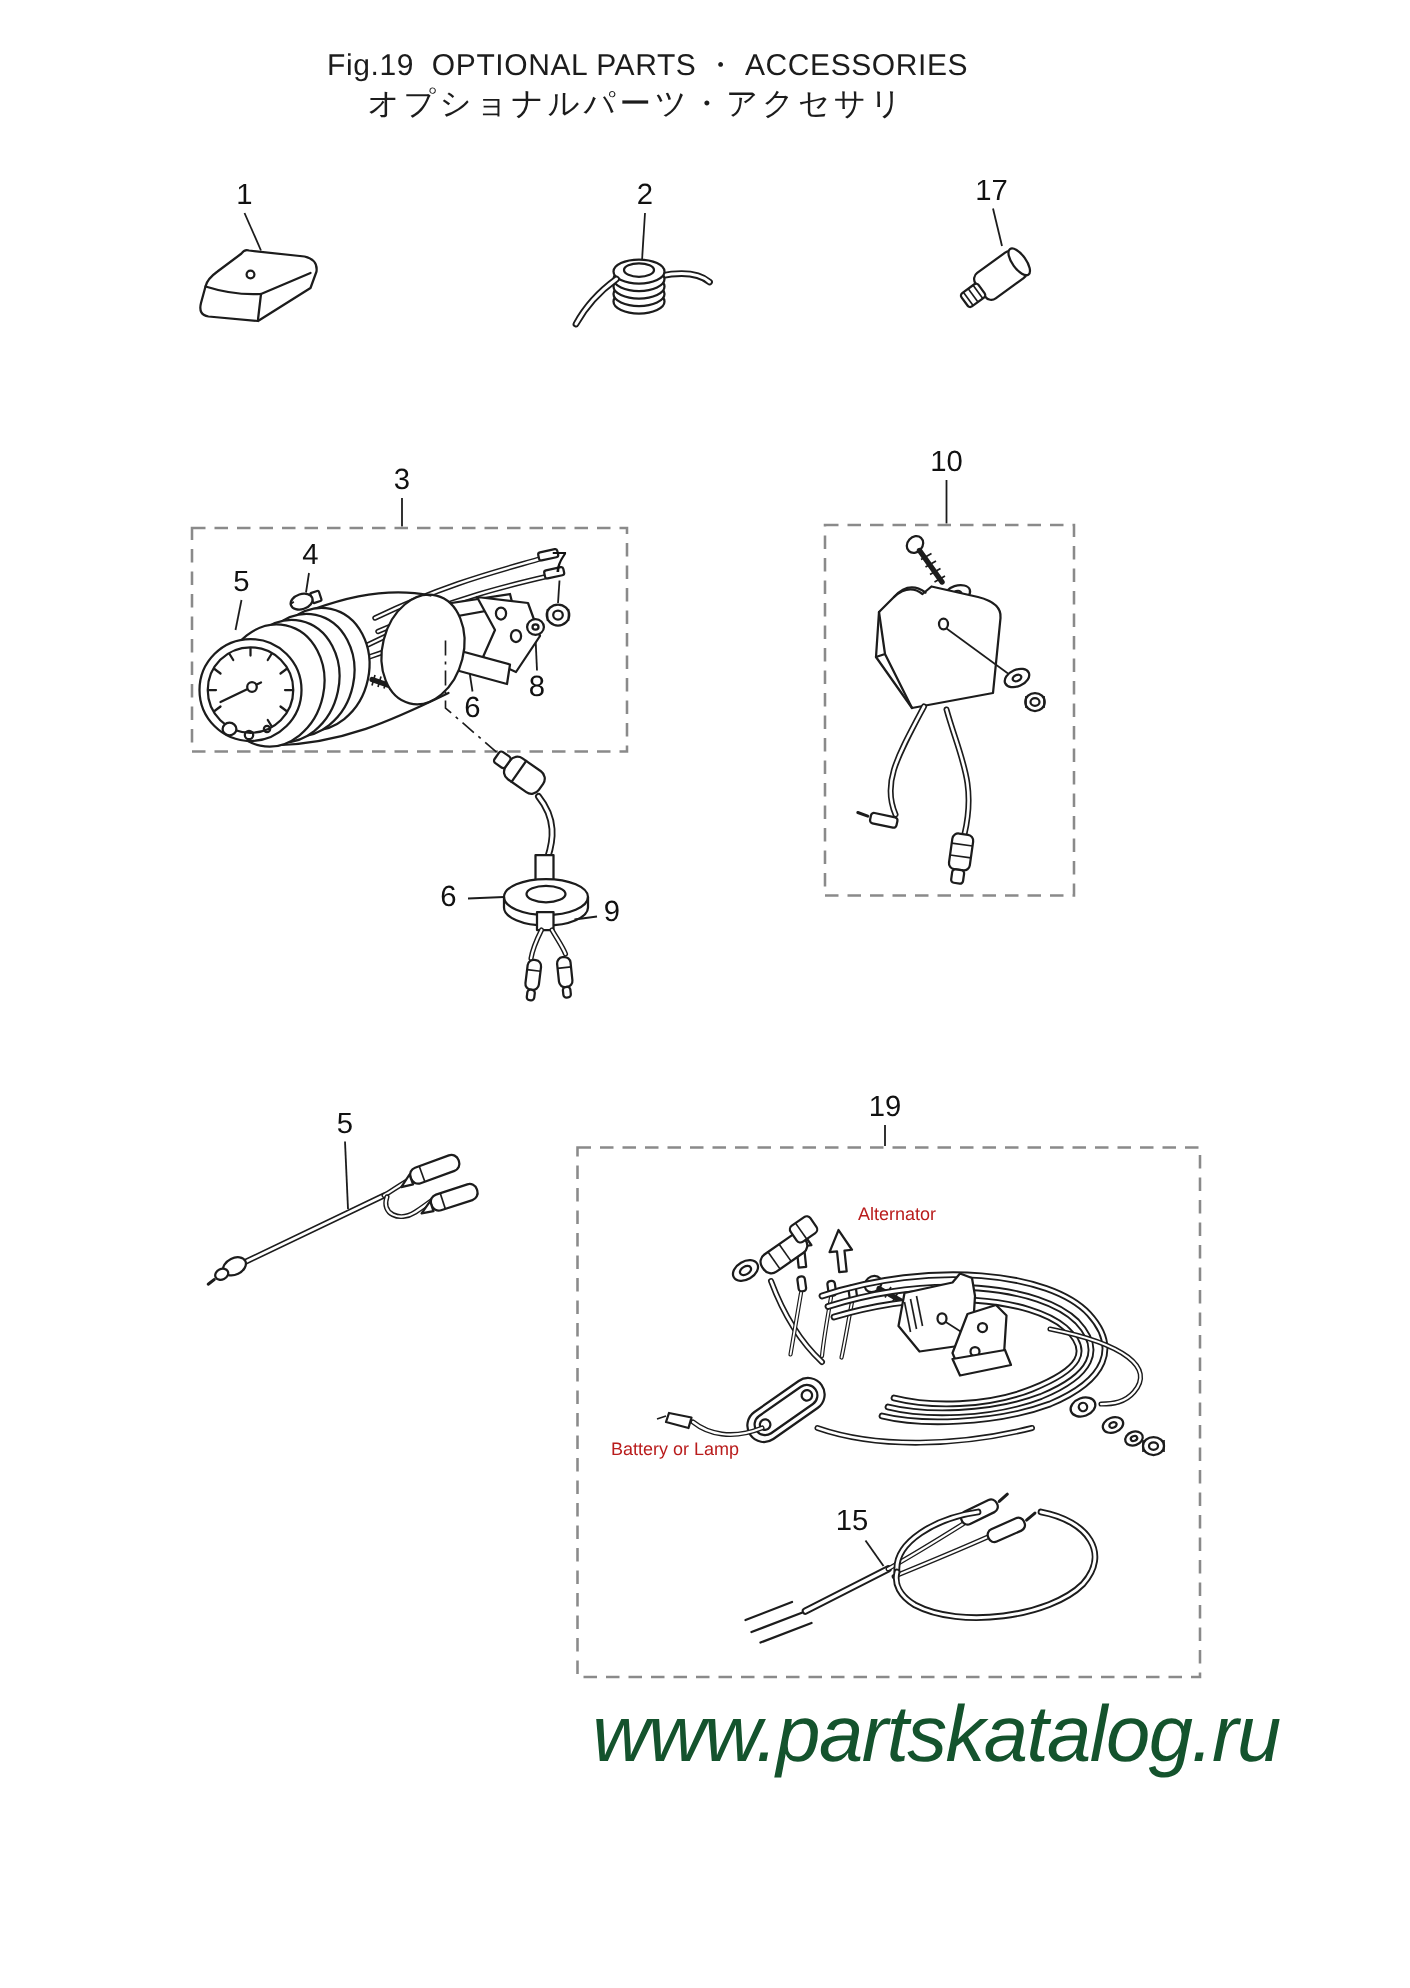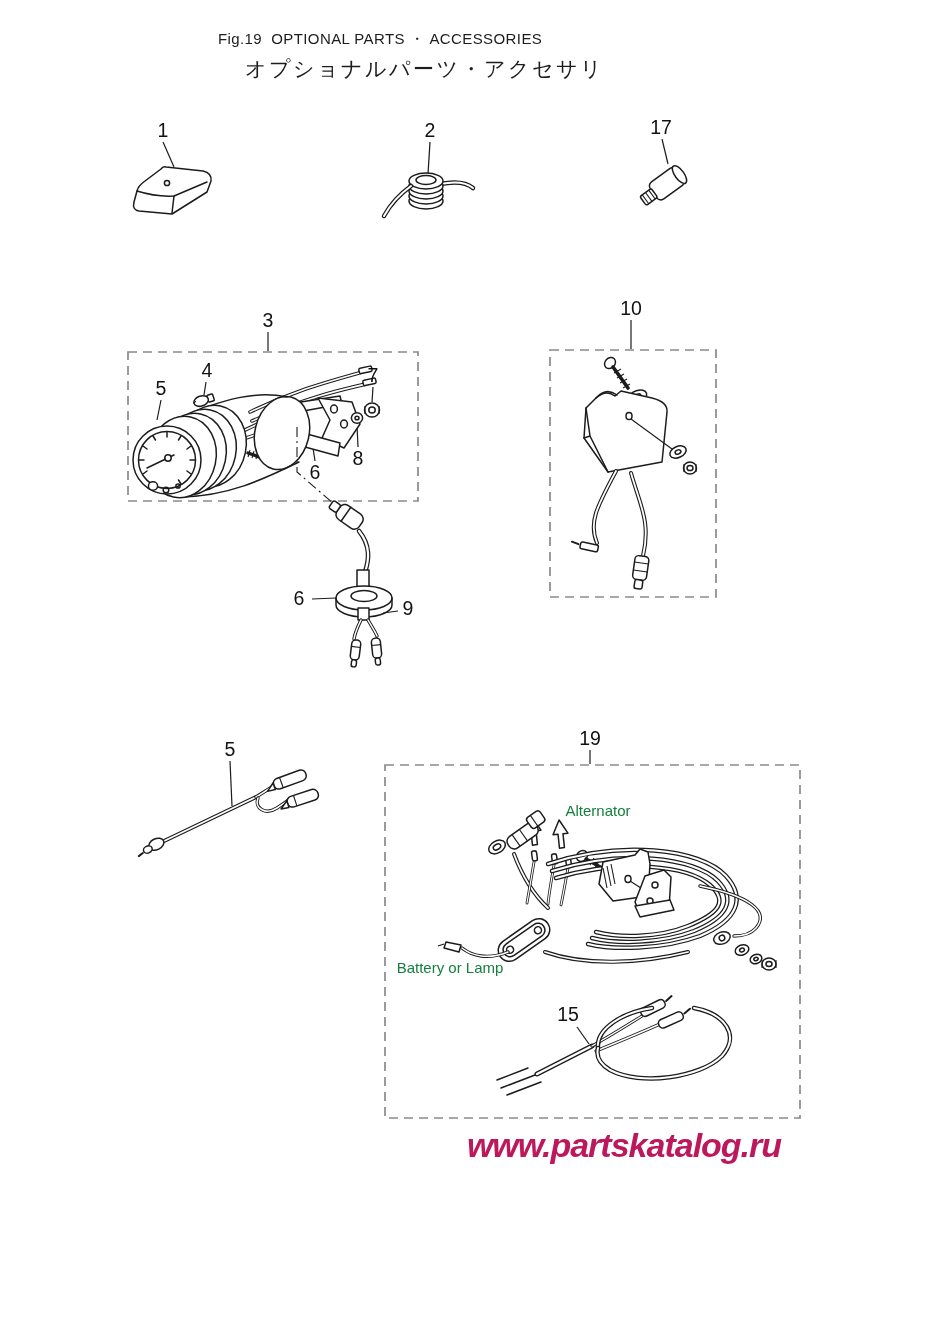--- a/index.html
+++ b/index.html
@@ -1,25 +1,25 @@
 <!DOCTYPE html>
 <html><head>
 <meta charset="utf-8">
 <style>
   html,body{margin:0;padding:0;}
   body{width:940px;height:1325px;background:#ffffff;position:relative;
        font-family:"Liberation Sans", sans-serif;color:#1c1c1c;overflow:hidden;}
   .abs{position:absolute;}
-  .title1{left:218px;top:30px;font-size:15px;letter-spacing:.4px;white-space:pre;}
+  .title1{left:218px;top:30px;font-size:20px;letter-spacing:.4px;white-space:pre;}
   .title2{left:245px;top:55px;font-size:21px;letter-spacing:2.5px;white-space:pre;}
   .lbl{position:absolute;transform:translateX(-50%);font-size:19.5px;line-height:1;color:#111;}
-  .anno{position:absolute;transform:translateX(-50%);font-size:15px;color:#15803d;white-space:nowrap;}
+  .anno{position:absolute;transform:translateX(-50%);font-size:12px;color:#b91c1c;white-space:nowrap;}
   .wm{position:absolute;left:624px;top:1126px;transform:translateX(-50%);
-      font-size:34px;font-weight:bold;font-style:italic;letter-spacing:-1px;
-      color:#be185d;white-space:nowrap;}
+      font-size:53px;font-weight:normal;font-style:italic;letter-spacing:-1px;
+      color:#14532d;white-space:nowrap;}
   svg{position:absolute;left:0;top:0;}
   .o{fill:#fff;stroke:#1c1c1c;stroke-width:1.5;stroke-linejoin:round;stroke-linecap:round;}
   .l{fill:none;stroke:#1c1c1c;stroke-width:1.5;stroke-linejoin:round;stroke-linecap:round;}
   .t1{fill:none;stroke:#1c1c1c;stroke-width:1.1;}
   .tb{fill:none;stroke:#1c1c1c;stroke-linecap:round;}
   .tw{fill:none;stroke:#fff;stroke-linecap:round;}
   .lead{stroke:#1c1c1c;stroke-width:1.2;}
   .dbox{fill:none;stroke:#8a8a8a;stroke-width:1.7;stroke-dasharray:9 6;}
   .dd{fill:none;stroke:#1c1c1c;stroke-width:1.1;stroke-dasharray:10 4 2 4;}
 </style>

